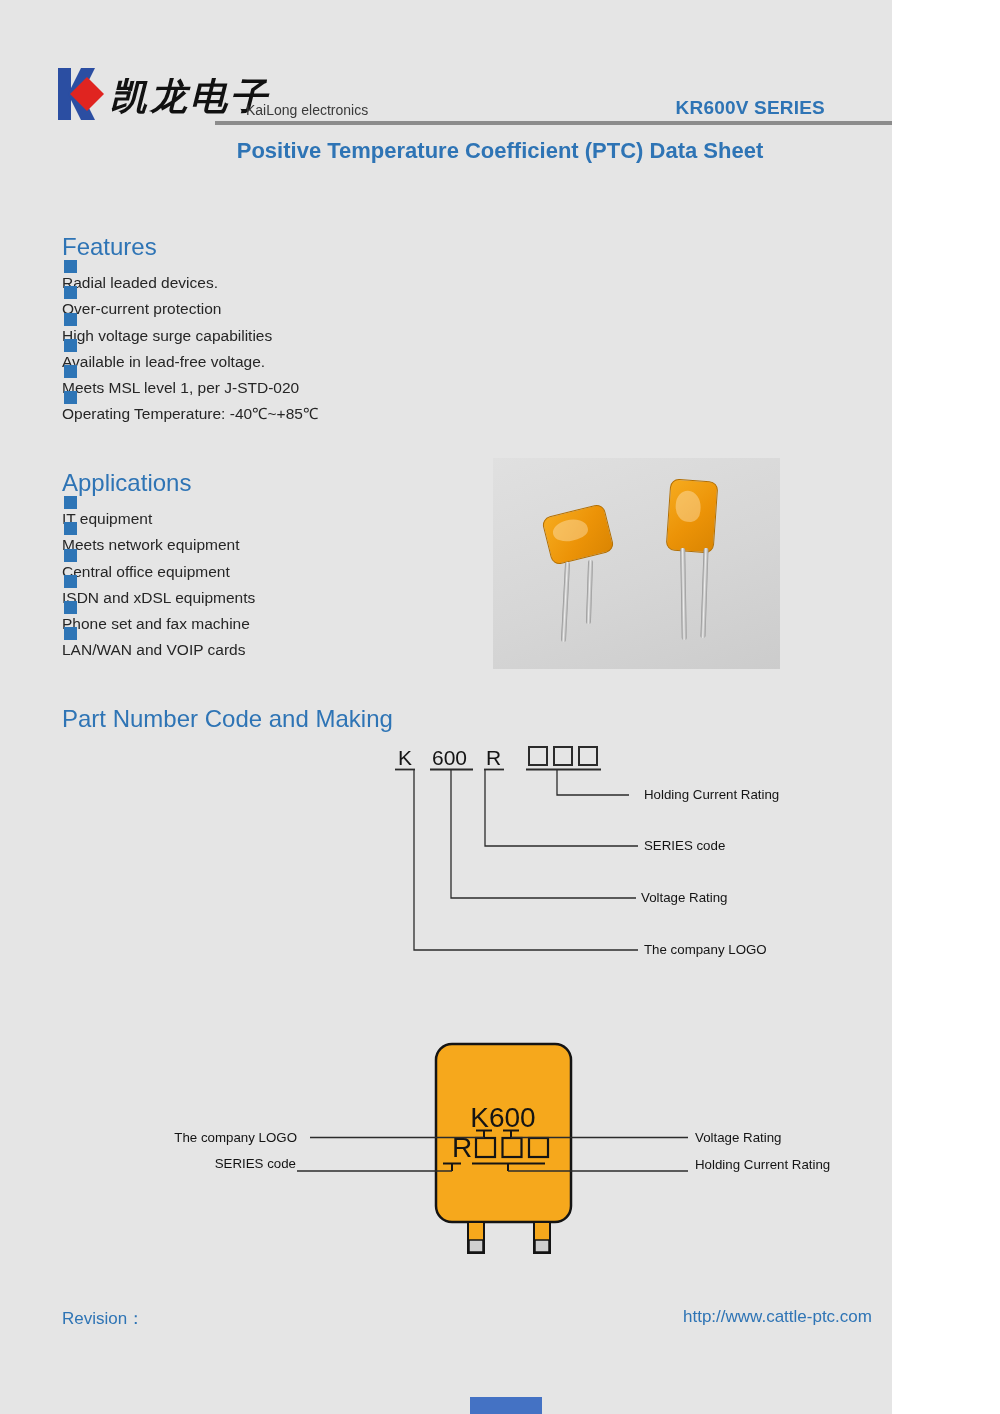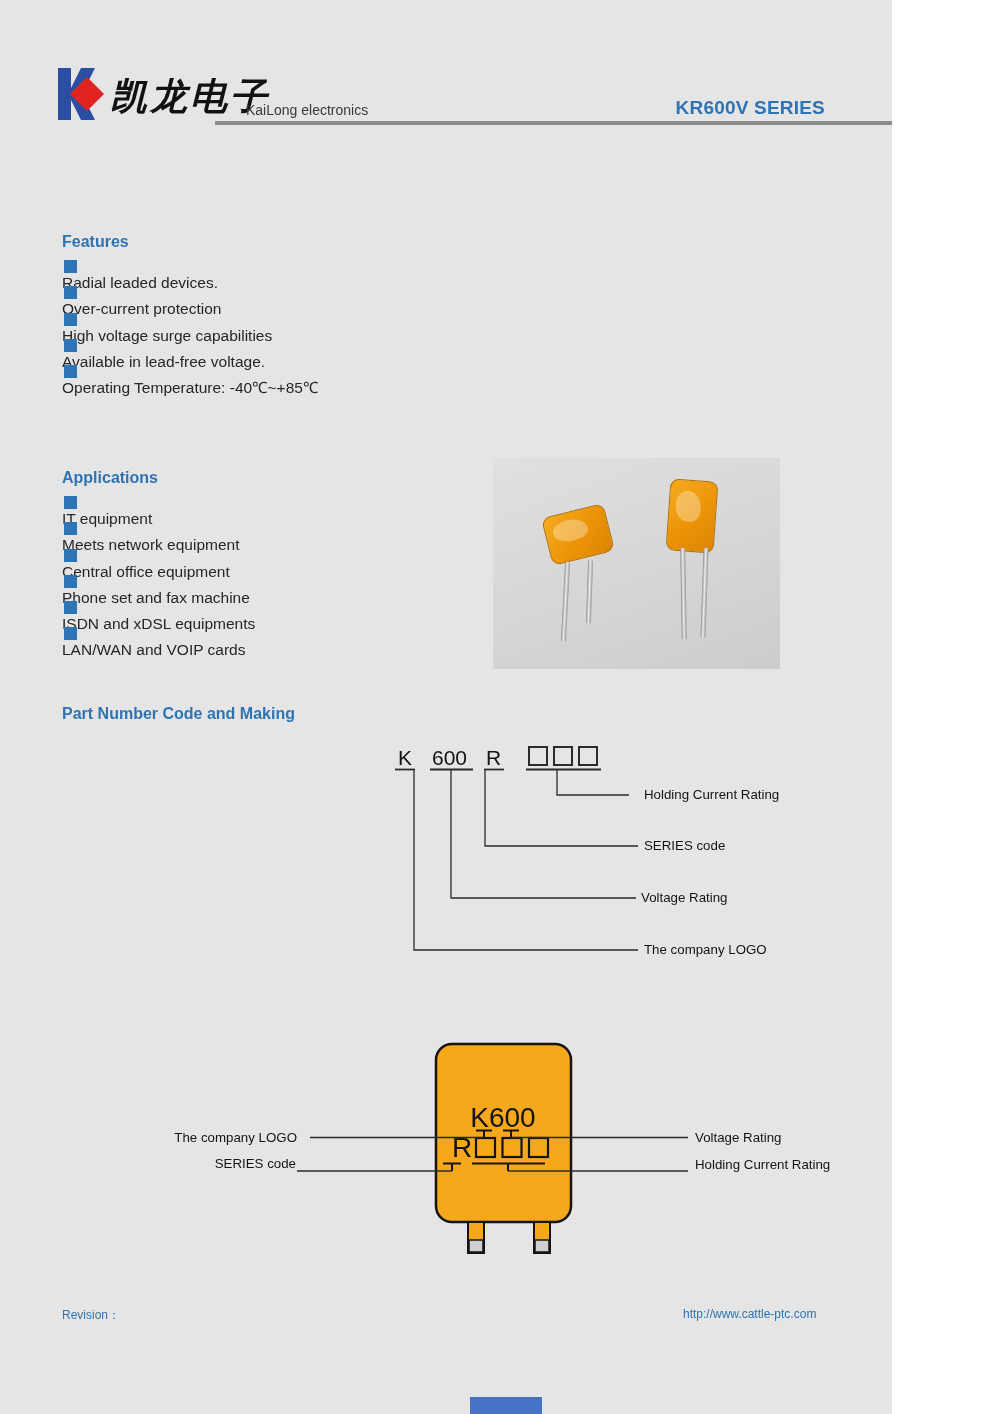--- a/index.html
+++ b/index.html
@@ -9,21 +9,21 @@
 
   
   .brand-cn{left:110px;top:72px;font-family:"DejaVu Serif",serif;font-weight:bold;font-style:italic;
             font-size:37px;letter-spacing:3px;color:#111;}
   .brand-en{left:246px;top:102px;font-size:14px;color:#3a3a3a;}
   .series{right:67px;top:97px;font-size:19px;font-weight:bold;color:#2E74B5;letter-spacing:0.2px;}
   .rule{left:215px;top:121px;width:717px;height:4px;background:#8C8C8C;}
   .doc-title{left:0;top:138px;width:1000px;text-align:center;font-size:22px;font-weight:bold;color:#2E74B5;}
 
   
-  .sec-heading{font-size:16px;font-weight:bold;color:#2E74B5;text-align:center;}
+  .sec-heading{font-size:24px;font-weight:normal;color:#2E74B5;text-align:center;}
   .blist{left:62px;list-style:none;margin:0;padding:0;}
   .blist li{display:flex;align-items:flex-start;height:26.3px;flex-direction:column;}
   .bullet{flex:0 0 auto;width:13px;height:13px;background:#2E75B6;margin:3px 13px 0 2px;}
   .btext{font-size:15.5px;color:#262626;line-height:19px;white-space:nowrap;}
 
   
   .photo{left:493px;top:458px;width:287px;height:211px;
          background:linear-gradient(160deg,#e0e0e0 0%,#d6d6d6 55%,#cccccc 100%);}
   .ptc-body{position:absolute;border:1px solid #b36f00;border-radius:9px;
             background:linear-gradient(135deg,#f6ab1e 0%,#ec9307 55%,#da8502 100%);}
@@ -32,55 +32,60 @@
   .lead{position:absolute;width:5px;background:linear-gradient(to right,#8d8d8d,#ececec 45%,#969696);
         border-radius:2px;}
 
   
   svg text{font-family:"Liberation Sans",sans-serif;}
   .lbl{font-size:13.3px;fill:#141414;}
   .code{font-size:21px;fill:#141414;}
   .mark{font-size:28px;fill:#141414;}
 
   
-  .footer-blue{font-size:12px;color:#2E74B5;}
+  .footer-blue{font-size:17px;color:#2E74B5;}
   .page-bar{left:470px;top:1397px;width:72px;height:17px;background:#4472C4;}
 </style>
 </head>
 <body>
 
 <div class="page">
 
   <svg class="abs" style="left:56px;top:66px;" width="52" height="56" viewBox="0 0 52 56">
     <rect x="2" y="2" width="13" height="52" fill="#2B4EA2"></rect>
     <path d="M39,2 L25,2 L12,28 L25,54 L39,54 L26,28 Z" fill="#2B4EA2"></path>
     <path d="M31,11 L48,28 L31,45 L14,28 Z" fill="#E02420"></path>
   </svg>
   <div class="abs brand-cn">凯龙电子</div>
   <div class="abs brand-en">KaiLong electronics</div>
   <div class="abs series">KR600V SERIES</div>
   <div class="abs rule"></div>
+  <div class="abs doc-title">Positive Temperature Coefficient (PTC) Data Sheet</div>
 
   <div class="abs sec-heading" style="left:62px;top:233px;">Features</div>
   <ul class="abs blist" style="top:257px;">
     <li>
         <span class="bullet"></span>
         <span class="btext">Radial leaded devices.</span>
       </li>
     <li>
         <span class="bullet"></span>
         <span class="btext">Over-current protection</span>
       </li>
     <li>
         <span class="bullet"></span>
         <span class="btext">High voltage surge capabilities</span>
       </li>
     <li>
         <span class="bullet"></span>
         <span class="btext">Available in lead-free voltage.</span>
+      </li>
+    <li>
+        <span class="bullet"></span>
+        <span class="btext">Meets MSL level 1, per J-STD-020</span>
       </li>
     <li>
         <span class="bullet"></span>
         <span class="btext">Operating Temperature: -40℃~+85℃</span>
       </li>
   </ul>
 
   <div class="abs sec-heading" style="left:62px;top:469px;">Applications</div>
   <ul class="abs blist" style="top:493px;">
     <li>
@@ -90,25 +95,25 @@
     <li>
         <span class="bullet"></span>
         <span class="btext">Meets network equipment</span>
       </li>
     <li>
         <span class="bullet"></span>
         <span class="btext">Central office equipment</span>
       </li>
     <li>
         <span class="bullet"></span>
-        <span class="btext">Phone set and fax machine</span>
+        <span class="btext">ISDN and xDSL equipments</span>
       </li>
     <li>
         <span class="bullet"></span>
-        <span class="btext">ISDN and xDSL equipments</span>
+        <span class="btext">Phone set and fax machine</span>
       </li>
     <li>
         <span class="bullet"></span>
         <span class="btext">LAN/WAN and VOIP cards</span>
       </li>
   </ul>
 
   <div class="abs photo">
     <div class="ptc-body" style="left:53px;top:52px;width:62px;height:47px;transform:rotate(-14deg);"></div>
     <div class="lead" style="left:70px;top:104px;height:80px;transform:rotate(3deg);"></div>

